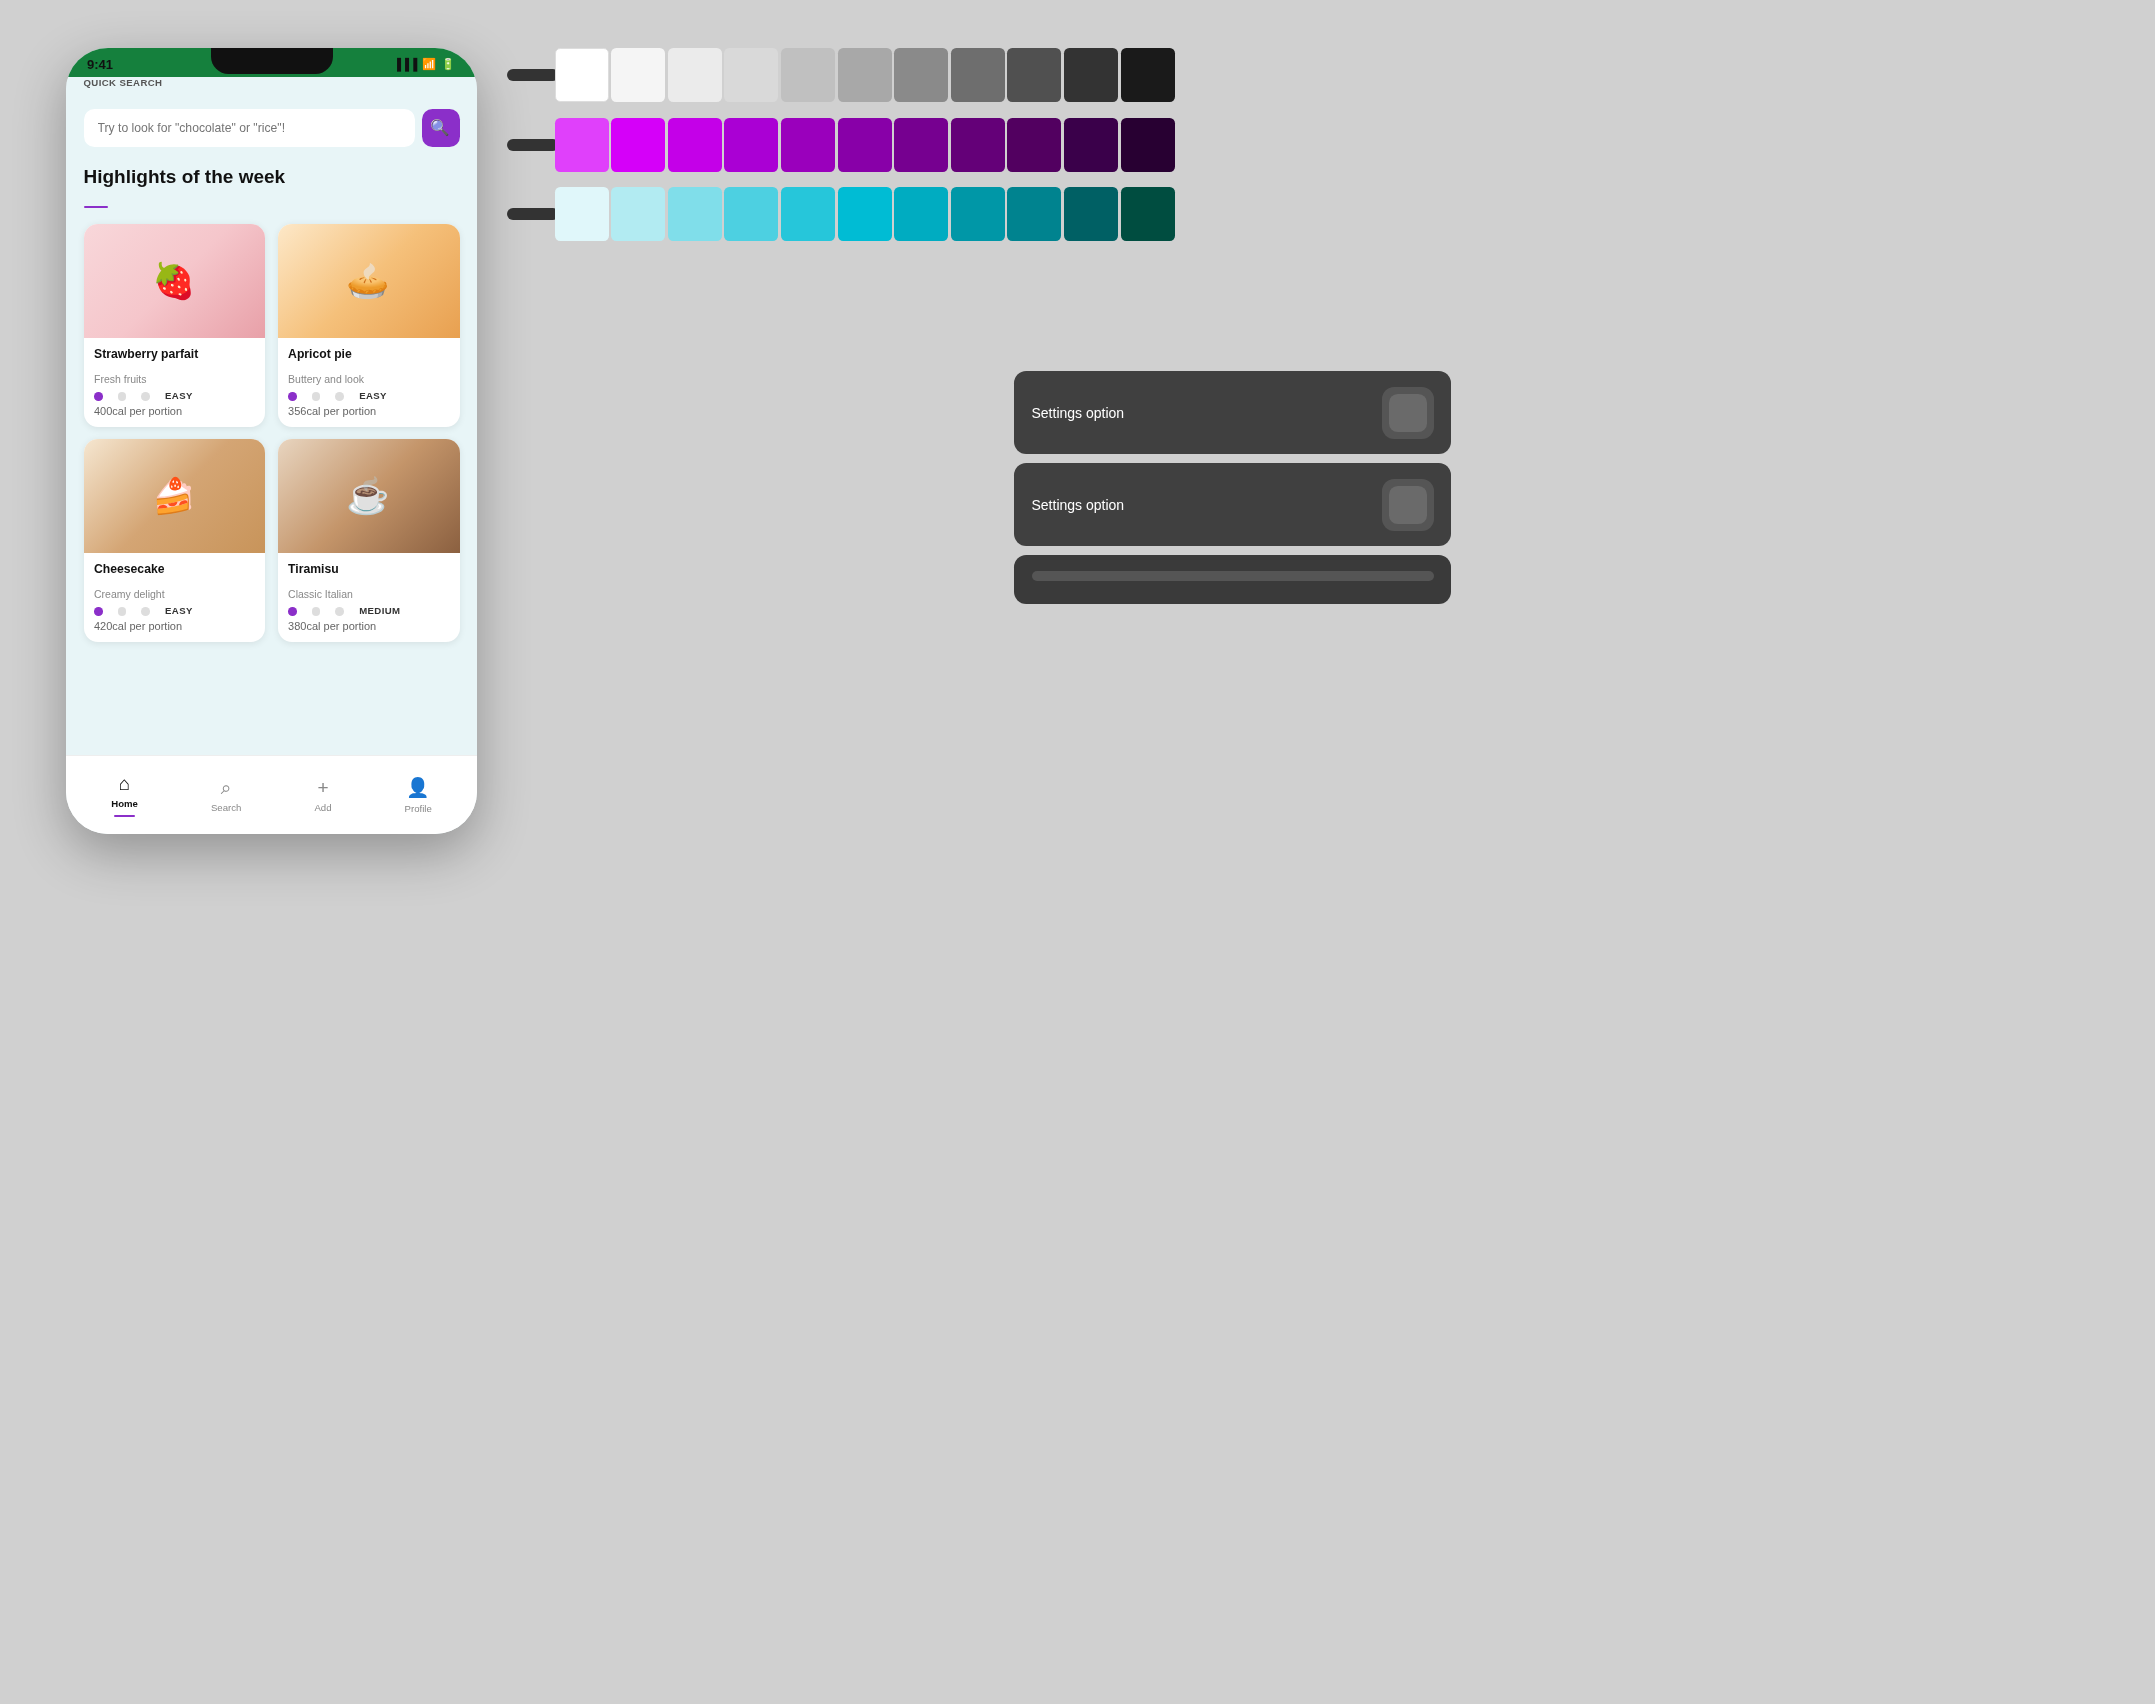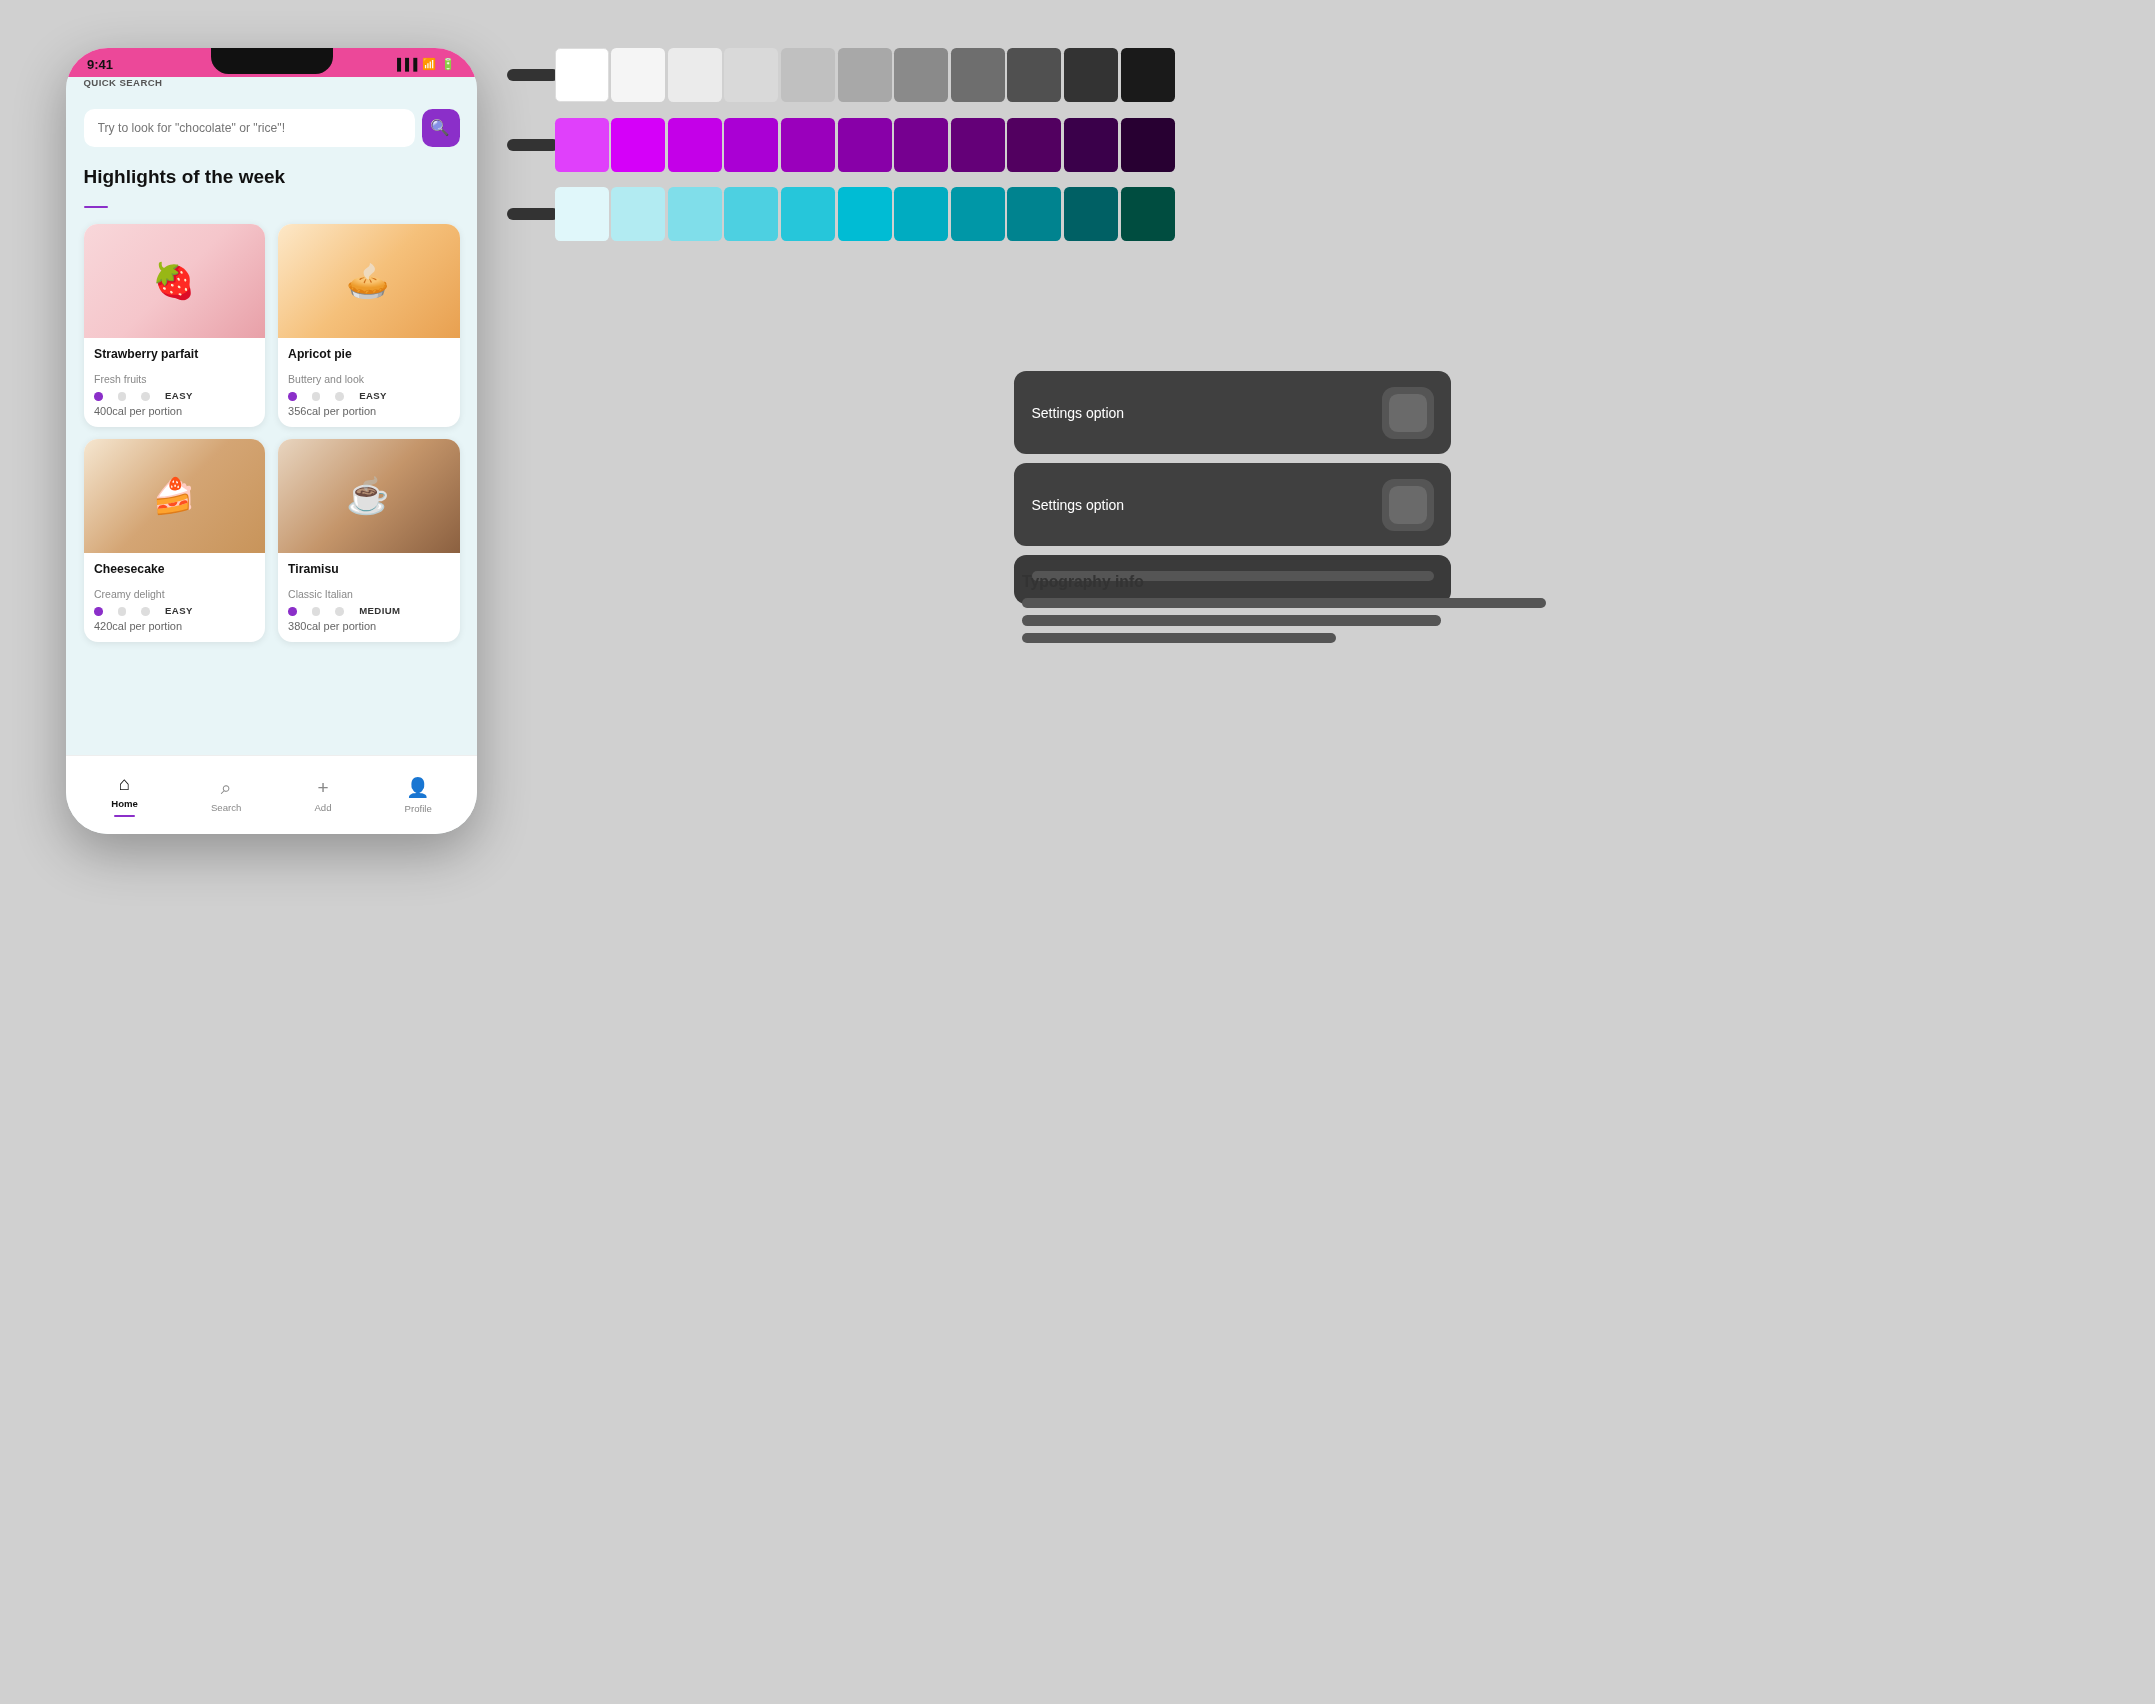--- a/index.html
+++ b/index.html
@@ -19,21 +19,21 @@
       top: 48px;
       width: 411px;
       height: 786px;
       background: #e8f5f7;
       border-radius: 42px;
       box-shadow: 0 17.5px 52px rgba(0,0,0,0.3);
       overflow: hidden;
     }
 
     .phone-status-bar {
-      background: #ec4899;
+      background: #15803d;
       padding: 8.7px 21px 5.2px;
       display: flex;
       justify-content: space-between;
       align-items: center;
     }
 
     .phone-notch {
       position: absolute;
       top: 0;
       left: 50%;
@@ -569,21 +569,15 @@
       <span class="settings-row-label">Settings option</span>
       <div class="toggle-pill">
         <div class="toggle-inner"></div>
       </div>
     </div>
     <div class="settings-bottom-bar">
       <div style="height: 10.5px; background: #555; border-radius: 5.2px; margin-bottom: 7px;"></div>
     </div>
   </div>
 
-  <div class="info-panel" style="margin-top: 17.5px;">
-    <div class="info-title">Typography info</div>
-    <div class="info-line full"></div>
-    <div class="info-line medium"></div>
-    <div class="info-line short"></div>
-  </div>
 
 </div>
 
 
 </body></html>

